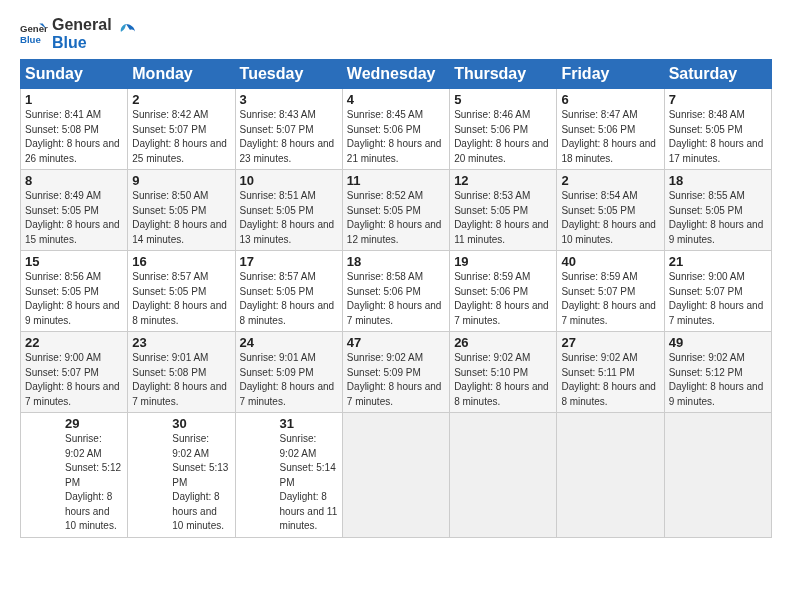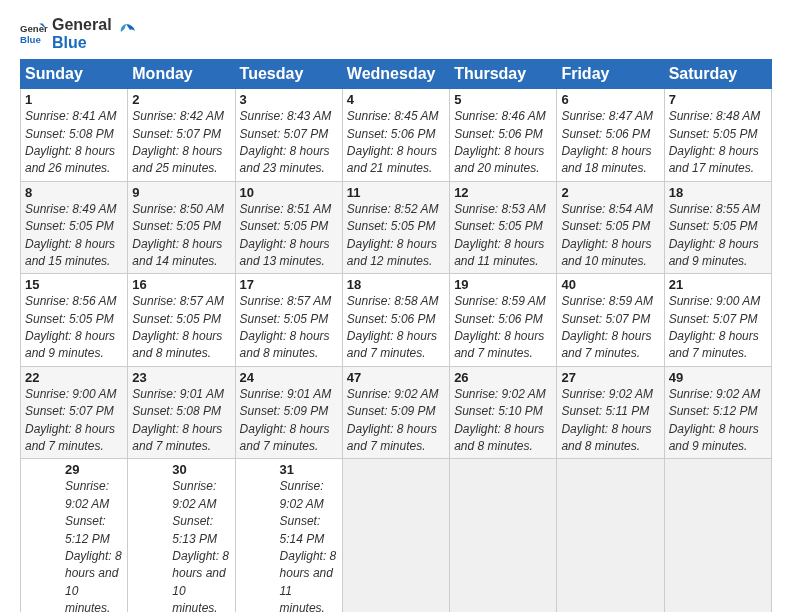--- a/index.html
+++ b/index.html
@@ -72,24 +72,23 @@
       background: #f5f5f5;
     }
     .day-num {
       font-size: 13px;
       font-weight: bold;
       color: #222;
       display: block;
       margin-bottom: 1px;
     }
     .day-info {
-      font-size: 12px;
+      font-size: 10px;
       line-height: 1.45;
       color: #333;
-      font-style: italic;
     }
     td.empty {
       background: #f0f0f0 !important;
     }
     tbody tr:last-child td {
       height: 65px;
       padding-left: 44px;
     }
   </style>
 </head>

